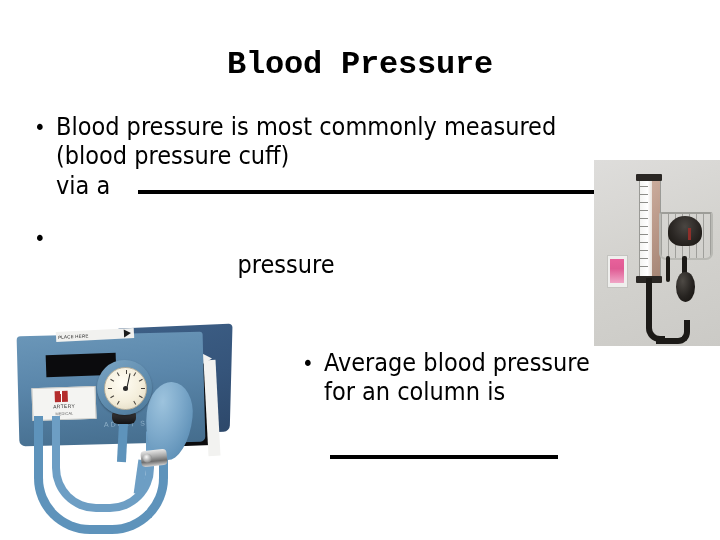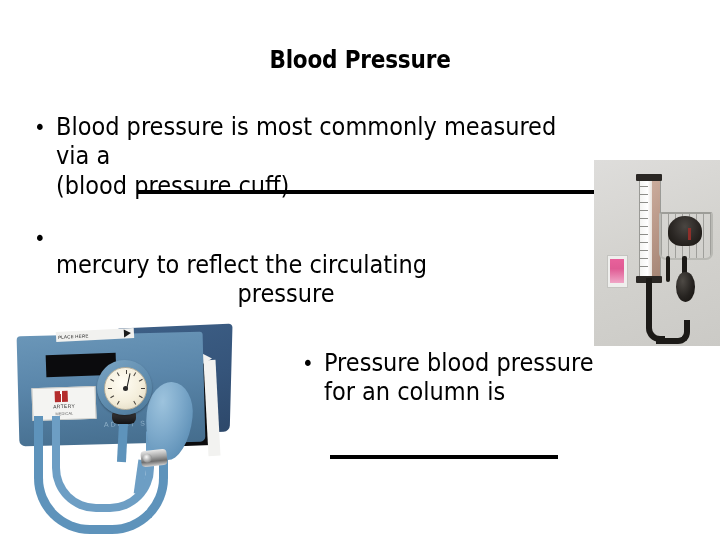--- a/index.html
+++ b/index.html
@@ -18,26 +18,27 @@
     overflow: hidden;
   }
 
   
   .slide-title {
     position: absolute;
     left: 0;
     top: 48px;
     width: 720px;
     text-align: center;
-    font-size: 24px;
+    font-size: 32px;
     font-weight: bold;
     color: #000000;
     letter-spacing: -0.2px;
     font-stretch: condensed;
     line-height: 1.05;
+    font-family: Liberation Mono, monospace;
   }
 
   
   .body-block {
     position: absolute;
     color: #000000;
     font-size: 25px;
     line-height: 1.17;
     font-stretch: condensed;
     white-space: nowrap;
@@ -547,36 +548,35 @@
 
 <div id="slide">
 
   <div class="slide-title">Blood Pressure</div>
 
   <div class="body-block" id="block-1">
     <div class="bullet-row">
       <span class="bullet-dot">•</span>
       <span class="bullet-text">Blood pressure is most commonly measured</span>
     </div>
+    <div class="cont-line">(blood pressure cuff)</div>
     <div class="cont-line">via a</div>
-    <div class="cont-line">(blood pressure cuff)</div>
   </div>
 
   <div class="body-block" id="block-2">
     <div class="bullet-row">
       <span class="bullet-dot">•</span>
     </div>
-    <div class="cont-line">mercury to reflect the circulating</div>
     <div class="center-line">pressure</div>
   </div>
 
   <div class="body-block" id="block-3">
     <div class="bullet-row">
       <span class="bullet-dot">•</span>
-      <span class="bullet-text">Pressure blood pressure</span>
+      <span class="bullet-text">Average blood pressure</span>
     </div>
     <div class="cont-line">for an column is</div>
   </div>
 
   <div class="blank-rule" id="blank-top"></div>
   <div class="blank-rule" id="blank-bottom"></div>
 
   <div id="img-sphygmo">
     <div id="sph-column"></div>
     <div class="sph-cap" id="sph-cap-top"></div>

